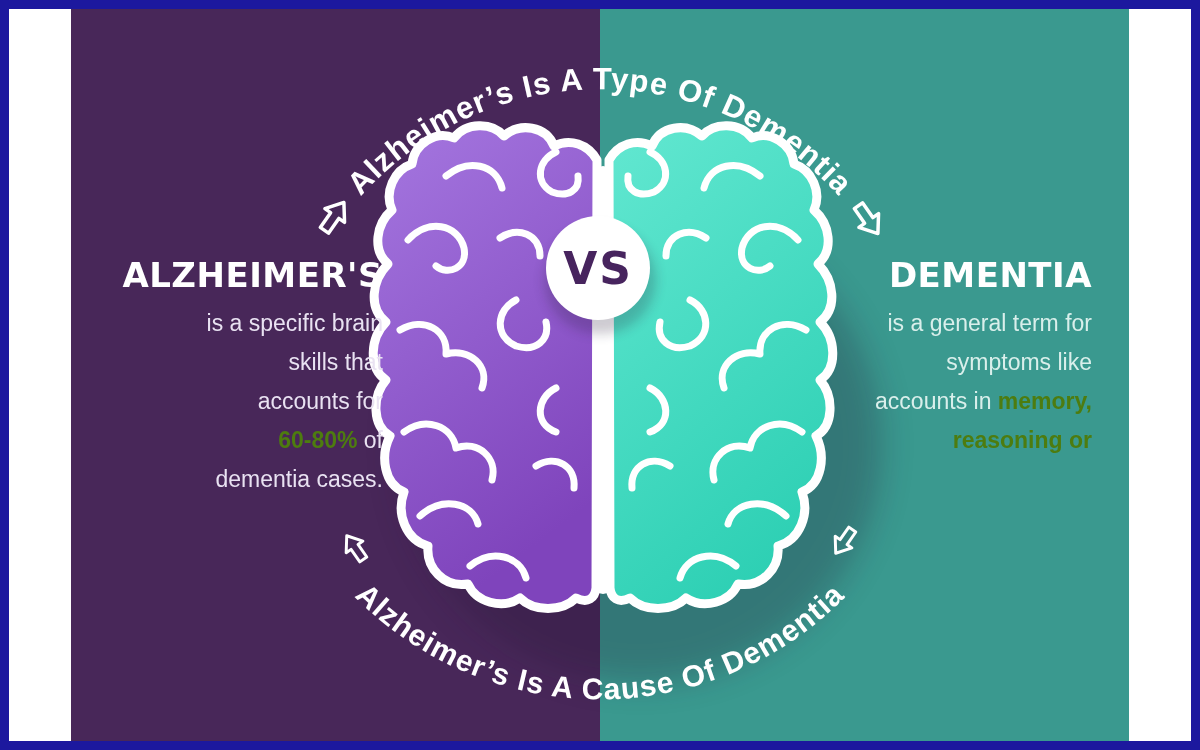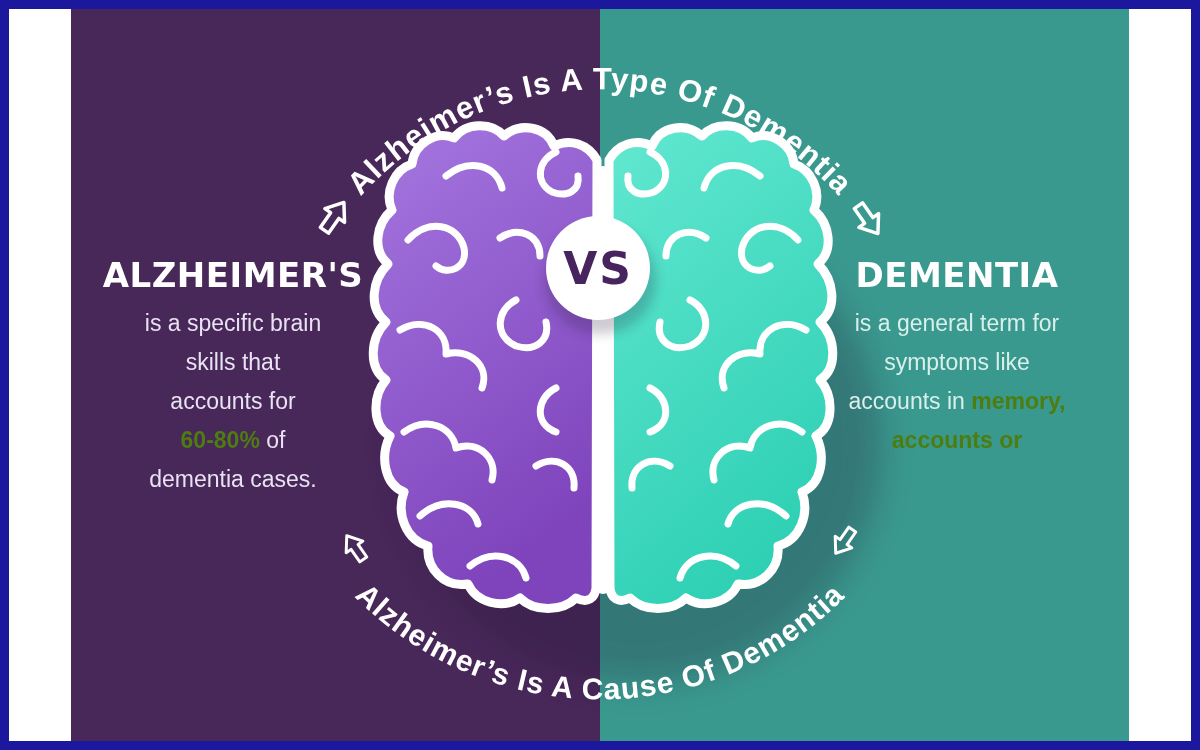--- a/index.html
+++ b/index.html
@@ -14,24 +14,24 @@
     font-family:"Liberation Sans",sans-serif;
   }
   .strip{position:absolute;top:0;height:732px;background:#ffffff;}
   .strip.left{left:0;width:62px;}
   .strip.right{left:1120px;width:62px;}
   .panel{position:absolute;top:0;height:732px;}
   .panel-left{left:62px;width:529px;background:var(--panel_left,#482759);}
   .panel-right{left:591px;width:529px;background:var(--panel_right,#3a998f);}
   svg.overlay{position:absolute;left:0;top:0;width:1182px;height:732px;z-index:2;}
   .sidetext{
-    position:absolute;z-index:3;text-align:center;
+    position:absolute;z-index:3;text-align:right;
   }
   .left-block{left:74px;top:246px;width:300px;}
-  .right-block{left:793px;top:246px;width:310px;}
+  .right-block{left:773px;top:246px;width:310px;}
   .heading{
     font-family:"DejaVu Sans","Liberation Sans",sans-serif;
     font-weight:bold;font-size:34px;line-height:40px;
     color:#ffffff;letter-spacing:0.5px;
   }
   .bodytext{margin-top:9px;font-size:23px;line-height:39px;}
   .left-block .bodytext{color:var(--body_left,#e9e2f2);}
   .right-block .bodytext{color:var(--body_right,#d9efeb);}
   .bodytext .b{font-weight:bold;color:#4d7c0f;}
   .arc-label{
@@ -175,17 +175,17 @@
       <div><span>dementia cases.</span></div>
     </div>
   </div>
 
   <div class="sidetext right-block">
     <div class="heading">DEMENTIA</div>
     <div class="bodytext">
       <div><span>is a general term for</span></div>
       <div><span>symptoms like</span></div>
       <div><span>accounts in </span><span class="b">memory,</span></div>
-      <div><span class="b">accounts or</span></div>
+      <div><span class="b">reasoning or</span></div>
     </div>
   </div>
 
 </div>
 
 </body></html>

